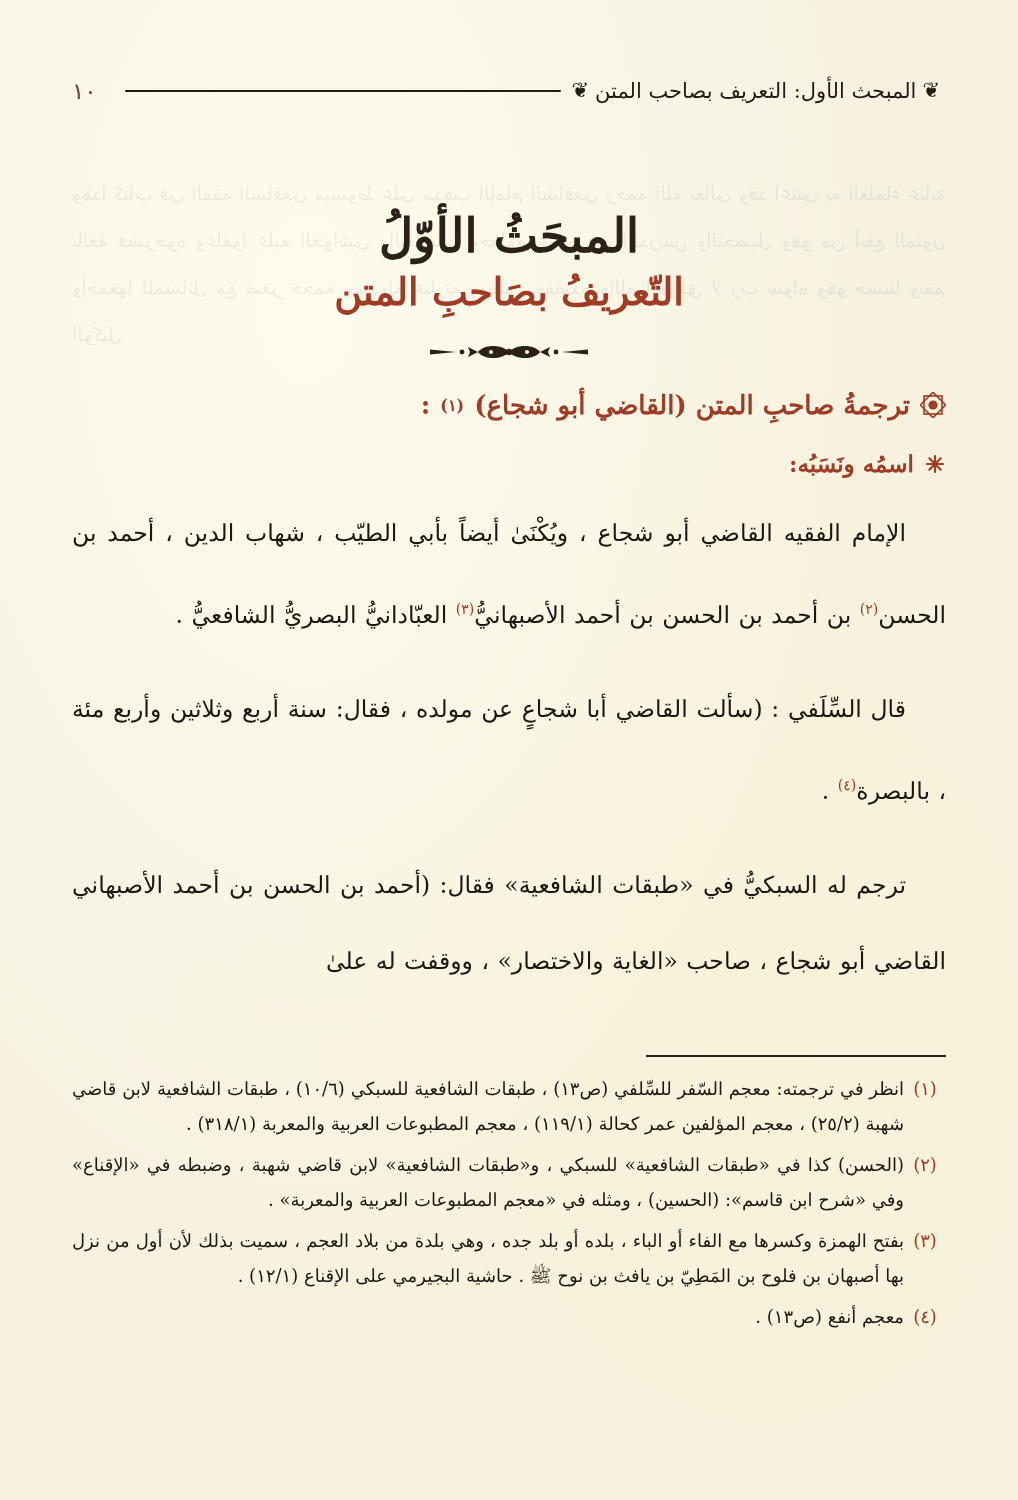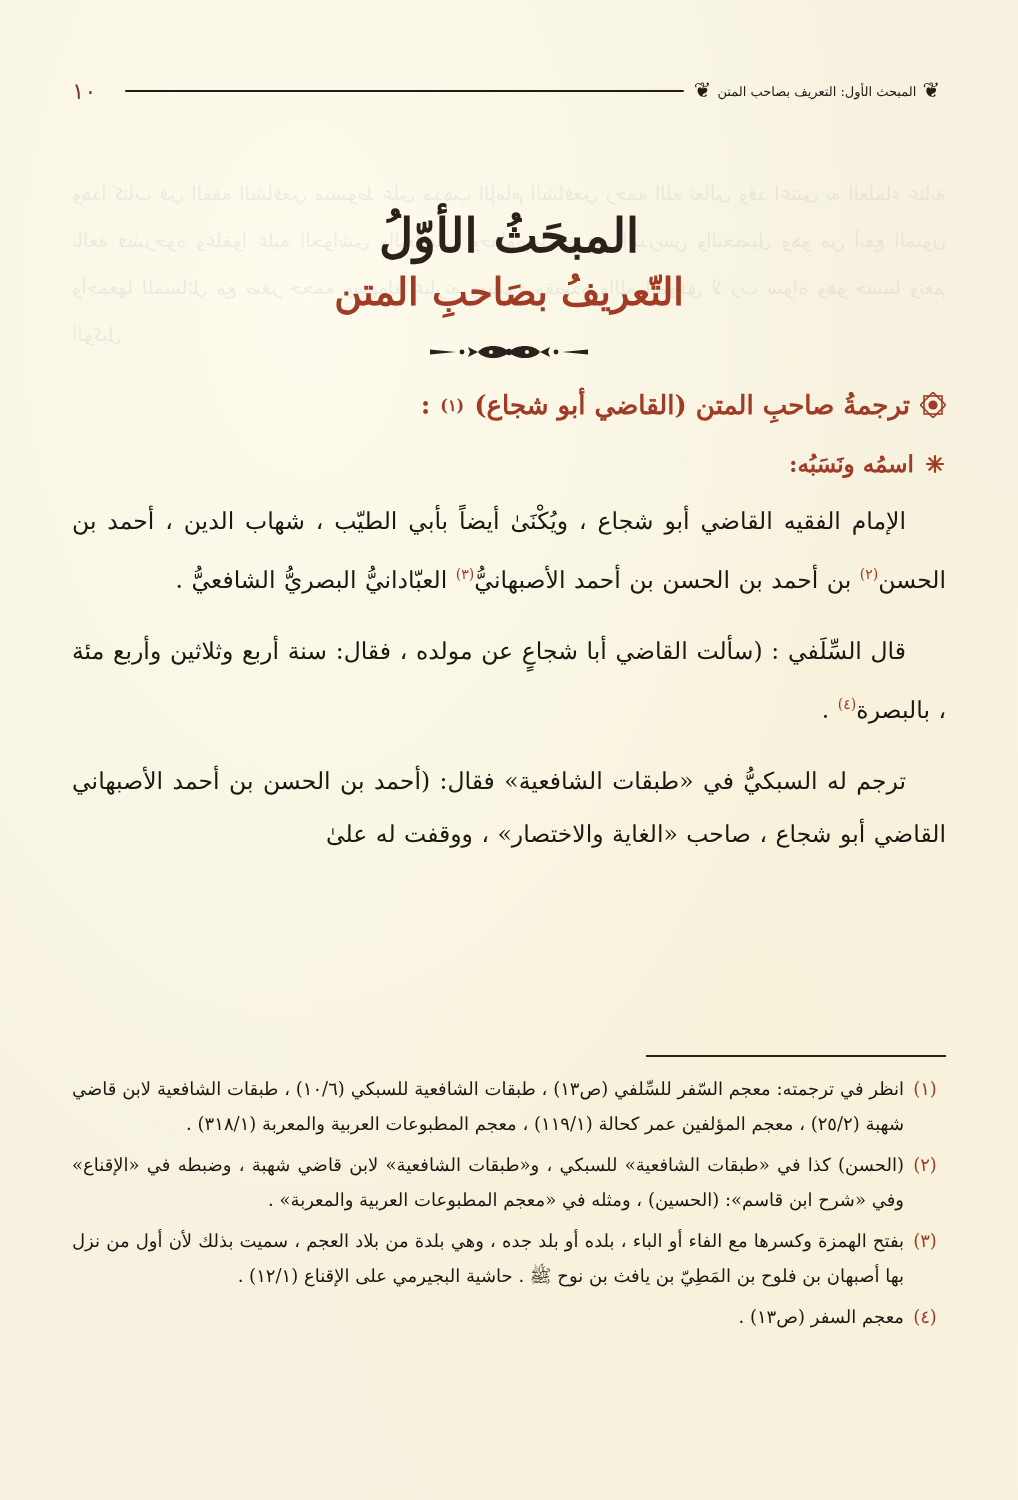--- a/index.html
+++ b/index.html
@@ -55,21 +55,21 @@
   }
   .header-inner {
     display: flex;
     align-items: center;
     flex: 1;
     gap: 0;
   }
   .hdr-text {
     color: #221a14;
     font-family: "DejaVu Serif", "Liberation Serif", serif;
-    font-size: 13px;
+    font-size: 21px;
     white-space: nowrap;
     letter-spacing: 0.2px;
   }
   .hdr-orn {
     color: #241b13;
     font-size: 21px;
     line-height: 1;
     padding: 0 6px;
     transform: translateY(-1px);
   }
@@ -145,21 +145,21 @@
     font-size: 0.62em;
     vertical-align: super;
     color: #a03c26;
   }
 
   
   p.para {
     color: #1d1712;
     font-family: "DejaVu Serif", "Liberation Serif", serif;
     font-size: 23.5px;
-    line-height: 53px;
+    line-height: 76px;
     text-align: justify;
     text-align-last: right;
     margin: 18px 0 0 0;
     text-indent: 40px;
     direction: rtl;
     word-spacing: 1px;
   }
   p.para .fn {
     font-size: 0.6em;
     vertical-align: super;
@@ -296,17 +296,17 @@
       <span class="fn-text">(الحسن) كذا في «طبقات الشافعية» للسبكي ، و«طبقات الشافعية» لابن قاضي شهبة ، وضبطه في «الإقناع» وفي «شرح ابن قاسم»: (الحسين) ، ومثله في «معجم المطبوعات العربية والمعربة» .</span>
     </div>
 
     <div class="fn-item">
       <span class="fn-num">(٣)</span>
       <span class="fn-text">بفتح الهمزة وكسرها مع الفاء أو الباء ، بلده أو بلد جده ، وهي بلدة من بلاد العجم ، سميت بذلك لأن أول من نزل بها أصبهان بن فلوح بن المَطِيّ بن يافث بن نوح ﷺ . حاشية البجيرمي على الإقناع (١٢/١) .</span>
     </div>
 
     <div class="fn-item">
       <span class="fn-num">(٤)</span>
-      <span class="fn-text">معجم السفر (ص١٣) .</span>
+      <span class="fn-text">معجم أنفع (ص١٣) .</span>
     </div>
   </div>
 
 </div>
 
 </body></html>

